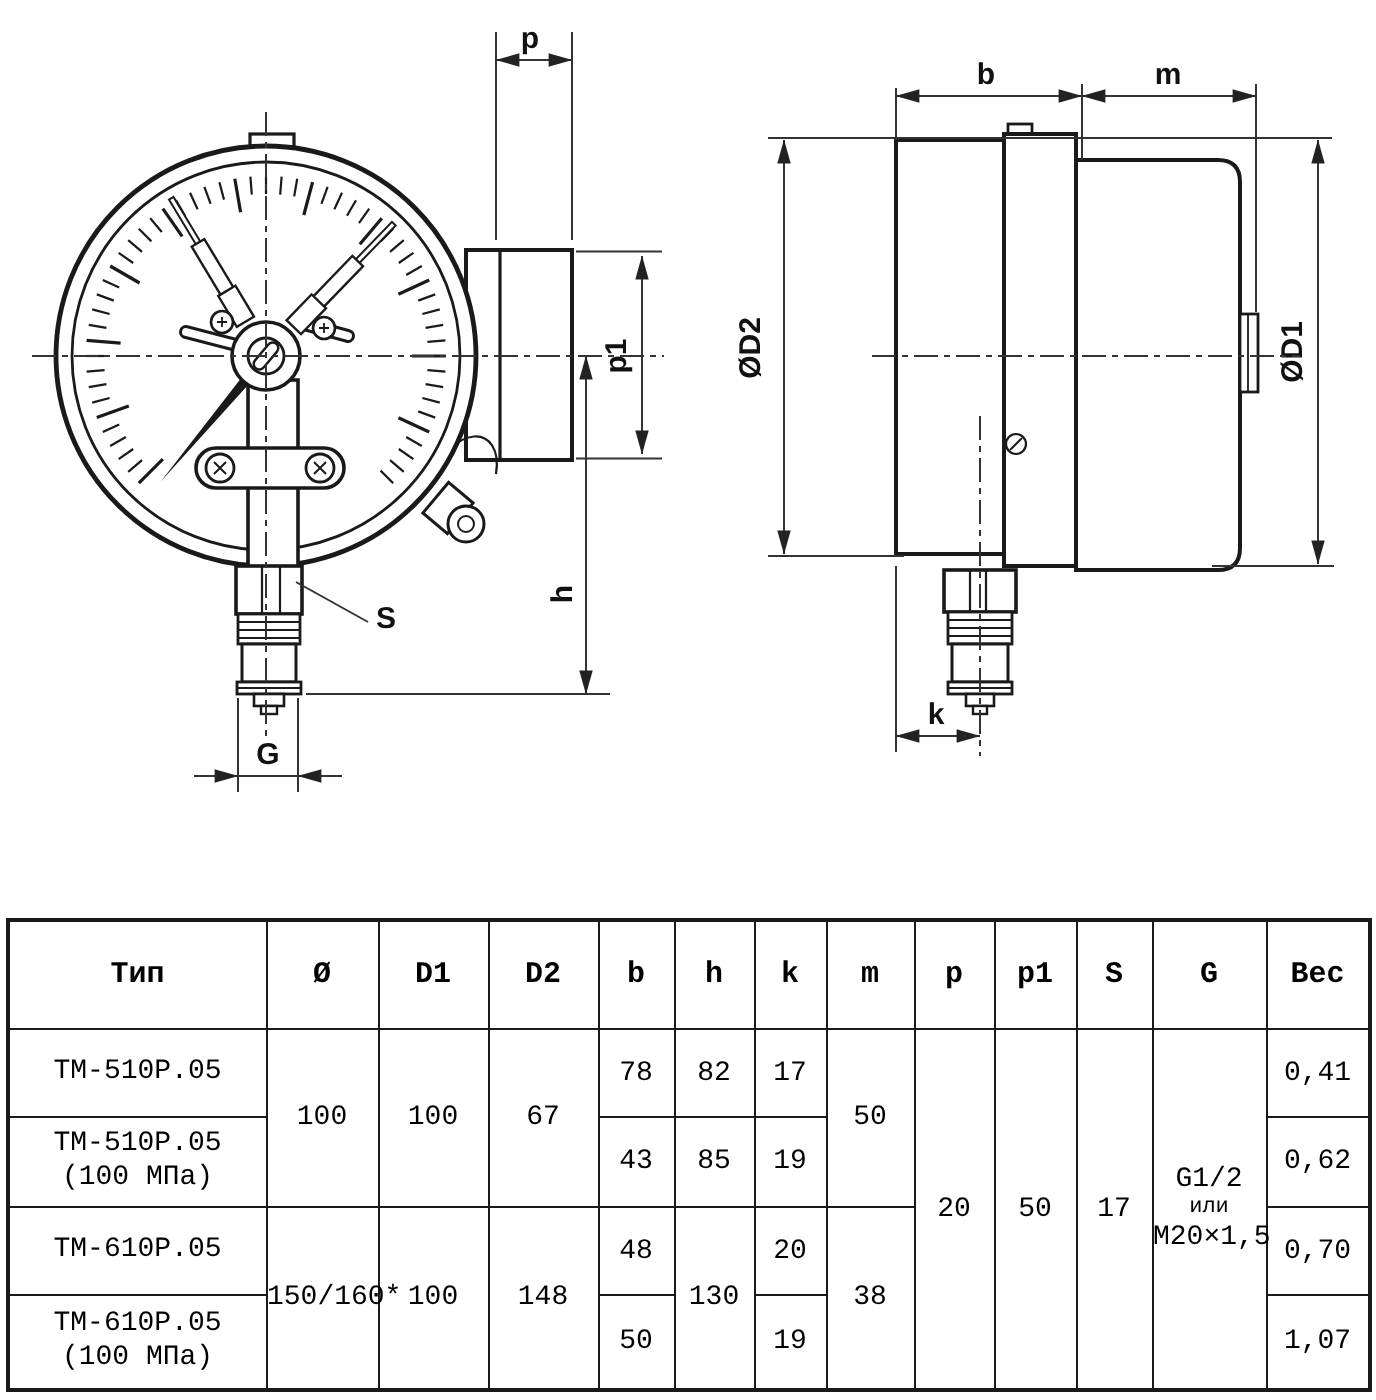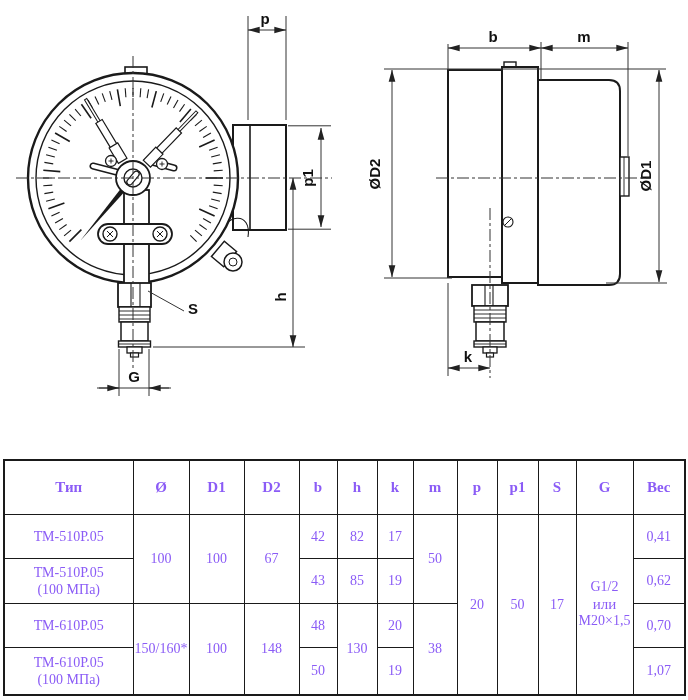--- a/index.html
+++ b/index.html
@@ -2,29 +2,29 @@
 <html><head>
 <meta charset="utf-8">
 <style>
   html,body{margin:0;padding:0;background:#fff;}
   .page{position:relative;width:688px;height:700px;background:#fff;overflow:hidden;
         font-family:"Liberation Sans",sans-serif;}
   svg{position:absolute;left:0;top:0;}
   .dim-label{font:bold 15px "Liberation Sans",sans-serif;fill:#111;}
   
   table.spec{position:absolute;left:3px;top:459px;width:682px;border-collapse:collapse;
-             table-layout:fixed;font-family:Liberation Serif, serif;color:#8b5cf6;}
+             table-layout:fixed;font-family:Liberation Mono, monospace;color:#000000;}
   table.spec th,table.spec td{border:1.5px solid #1a1a1a;text-align:center;vertical-align:middle;
              padding:0;background:#fff;}
   table.spec{border:2px solid #1a1a1a;}
   table.spec th{font-size:15px;font-weight:bold;height:53px;}
   table.spec td{font-size:14px;}
   tr.r1 td{height:43px;} tr.r2 td{height:44px;} tr.r3 td{height:43px;} tr.r4 td{height:46px;}
   .tname{display:block;line-height:1.25;}
-  .g-small{display:block;font-size:15px;line-height:1.1;}
+  .g-small{display:block;font-size:11px;line-height:1.1;}
   .g-line{display:block;line-height:1.2;}
 </style>
 </head>
 <body>
 
 <div class="page">
 
 <svg width="688" height="455" viewBox="0 0 688 455">
   <defs>
     <marker id="arr" viewBox="0 0 12 8" refX="11.3" refY="4" markerWidth="13" markerHeight="9" orient="auto-start-reverse">
@@ -316,21 +316,21 @@
     </tr>
   </thead>
   <tbody>
     <tr class="r1">
       <td>
         <span class="tname">ТМ-510Р.05</span>
       </td>
       <td rowspan="2">100</td>
       <td rowspan="2">100</td>
       <td rowspan="2">67</td>
-      <td>42</td>
+      <td>78</td>
       <td>82</td>
       <td>17</td>
       <td rowspan="2">50</td>
       <td rowspan="4">20</td>
       <td rowspan="4">50</td>
       <td rowspan="4">17</td>
       <td rowspan="4">
         <span class="g-line">G1/2</span>
         <span class="g-small">или</span>
         <span class="g-line">M20×1,5</span>

